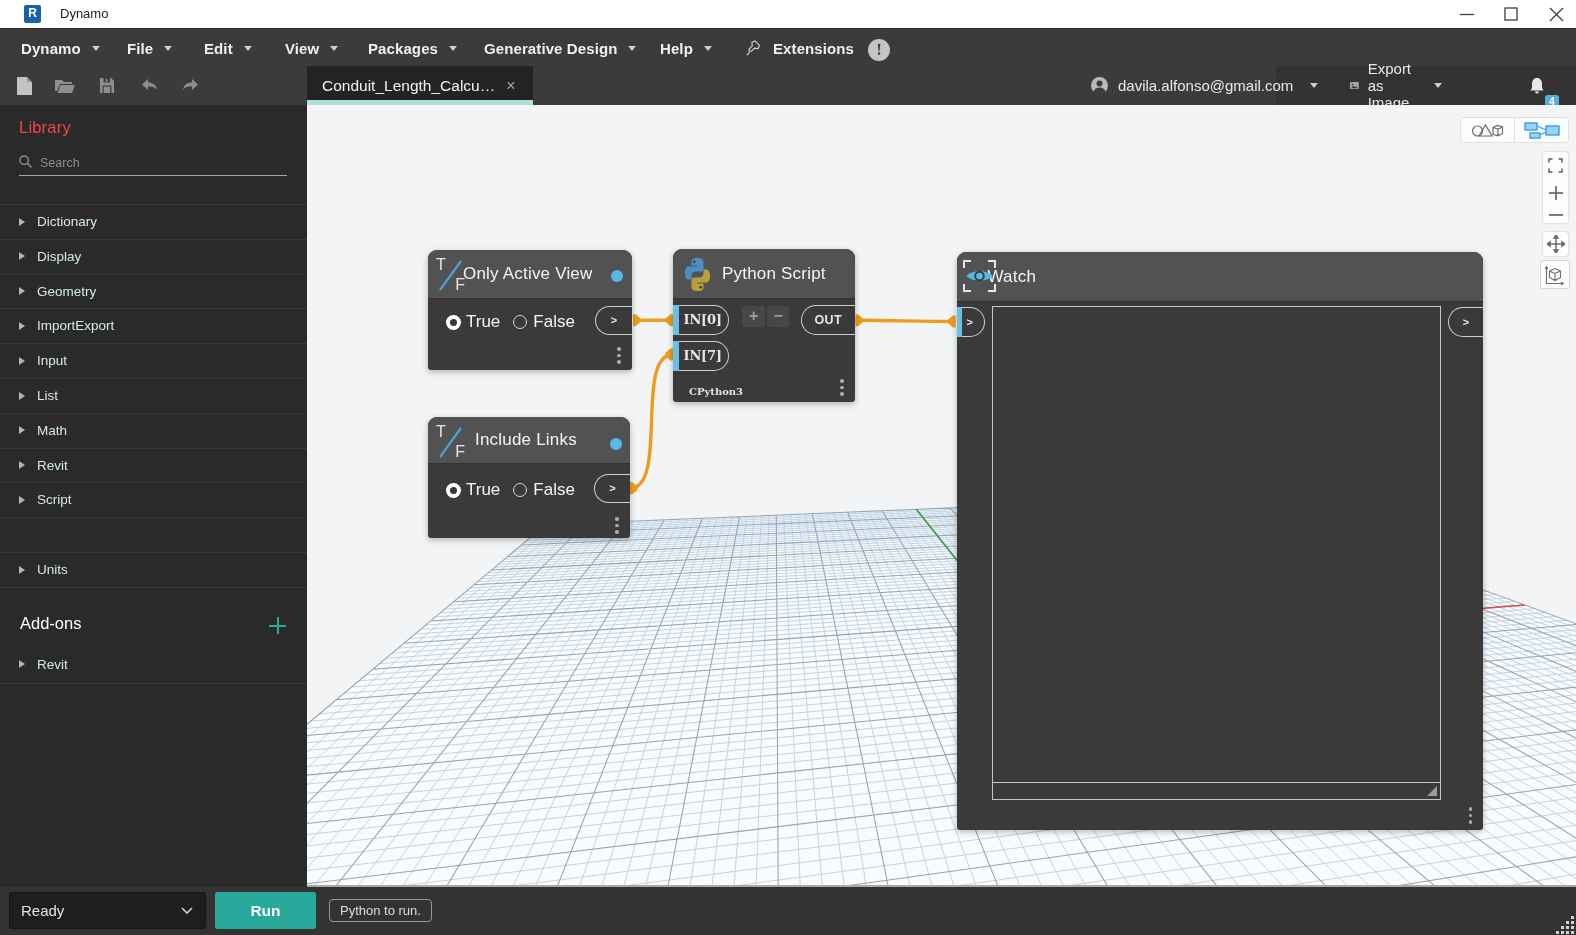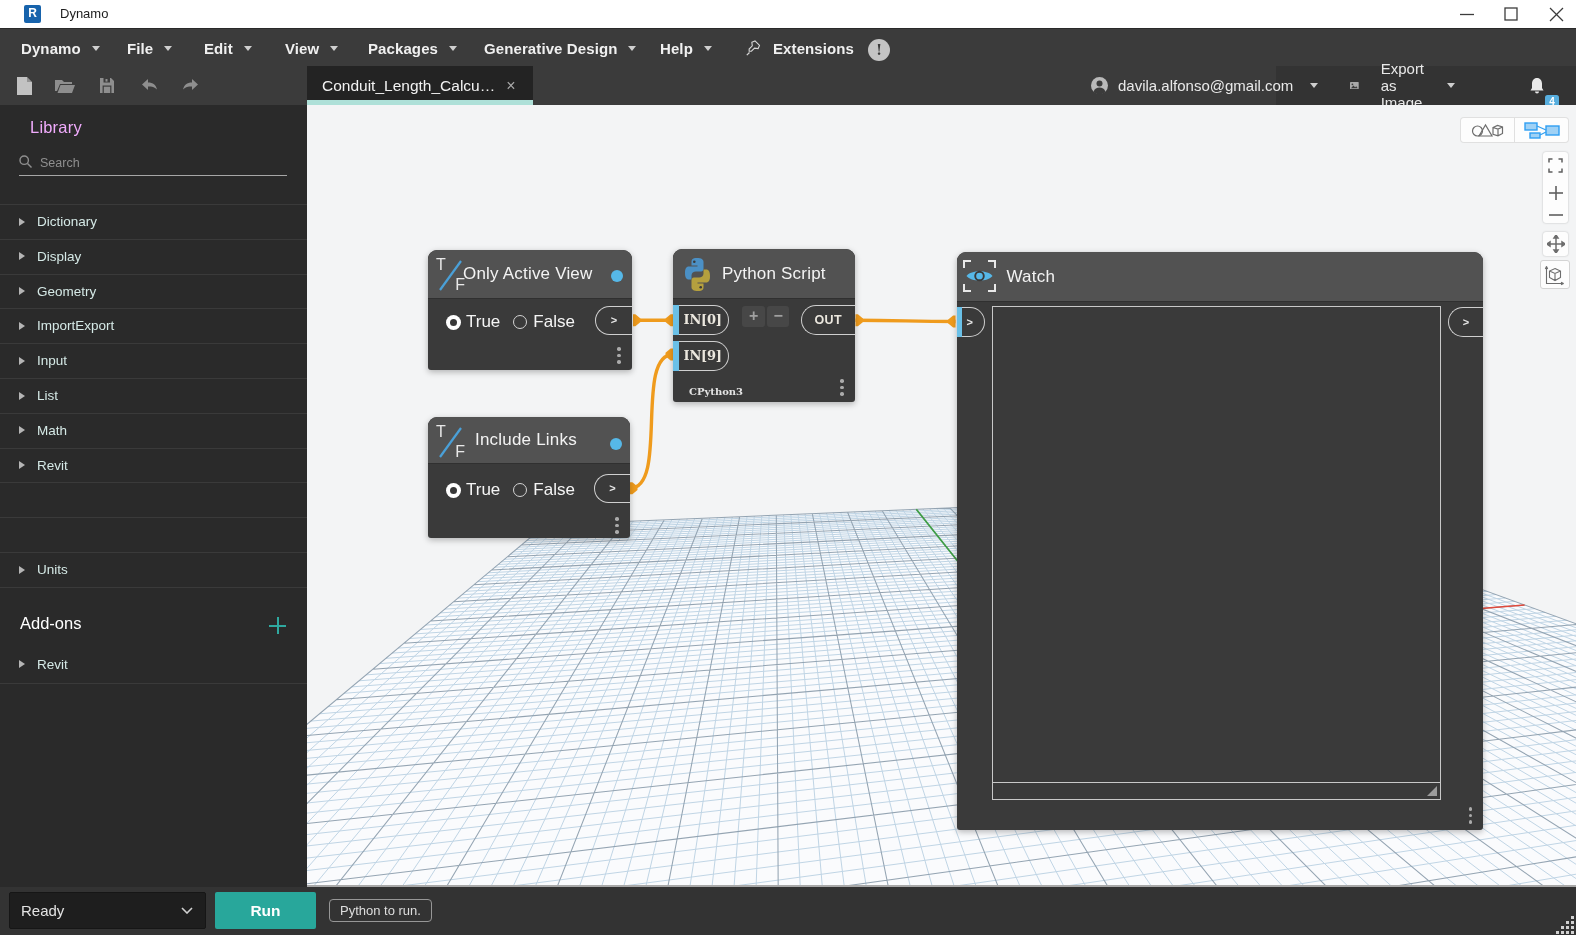--- a/index.html
+++ b/index.html
@@ -28,21 +28,21 @@
 .tab{position:absolute;left:307px;top:0;width:226px;height:39px;background:#232323;display:flex;align-items:center}
 .tab-title{margin-left:15px;font-size:15.5px;color:#f2f2f2}
 .tab-close{margin-left:11px;font-size:16px;color:#a8a8a8;line-height:1}
 .tab-underline{position:absolute;left:307px;top:34px;width:226px;height:6px;background:#aee0d8}
 .account{position:absolute;top:0;height:39px;display:flex;align-items:center;color:#e9e9e9;font-size:15px}
 .badge{position:absolute;left:1545px;top:95px;width:14px;height:13px;background:#57aede;border-radius:2.5px;
   color:#fff;font-size:10px;font-weight:bold;text-align:center;line-height:13px}
 
 
 .sidebar{position:absolute;left:0;top:105px;width:307px;height:782px;background:#2a2a2a}
-.lib-title{position:absolute;left:30px;top:13px;font-size:16.5px;color:#f0abfc;letter-spacing:.2px}
+.lib-title{position:absolute;left:19px;top:13px;font-size:16.5px;color:#ef4444;letter-spacing:.2px}
 .search-row{position:absolute;left:19px;top:48px;width:268px;height:22px}
 .search-placeholder{position:absolute;left:21px;top:3px;font-size:12.5px;color:#8f8f8f}
 .search-underline{position:absolute;left:0;top:22px;width:268px;height:1px;background:#a6a6a6}
 .side-hr{position:absolute;left:0;width:307px;height:1px;background:#3a3a3a}
 .cat-row{position:absolute;left:0;width:307px;height:35px;display:flex;align-items:center}
 .cat-arrow{width:0;height:0;border-top:4.5px solid transparent;border-bottom:4.5px solid transparent;border-left:6px solid #b5b5b5;margin-left:19px}
 .cat-label{margin-left:12px;font-size:13.5px;color:#d5e9e6}
 .addons-title{position:absolute;left:20px;top:509px;font-size:16.5px;color:#fff}
 .addon-plus{position:absolute;left:269px;top:512px;width:17px;height:17px}
 .addon-plus:before,.addon-plus:after{content:'';position:absolute;background:#2fa9a0}
@@ -214,21 +214,21 @@
       </svg>
       <span style="margin-left:10px">davila.alfonso@gmail.com</span>
       <span class="caret" style="margin-left:17px"></span>
     </div>
     <div class="account" style="left:1350px">
       <svg width="18" height="15" viewBox="0 0 18 15">
         <rect x="0" y="0" width="18" height="15" rx="1.5" fill="#a9a9a9"></rect>
         <circle cx="5" cy="5" r="1.8" fill="#3b3b3b"></circle>
         <path d="M2 13 L7 7.5 L10.5 11 L13 9 L16 13 Z" fill="#3b3b3b"></path>
       </svg>
-      <span style="margin-left:22px">Export as Image</span>
+      <span style="margin-left:9px">Export as Image</span>
       <span class="caret" style="margin-left:14px"></span>
     </div>
     <div class="account" style="left:1528px">
       <svg width="18" height="18" viewBox="0 0 18 18">
         <path d="M9 1 C12.2 1 14 3.5 14 6.5 L14 11 L15.5 13.5 L2.5 13.5 L4 11 L4 6.5 C4 3.5 5.8 1 9 1 Z" fill="#e8e8e8"></path>
         <path d="M7 14.5 a2 2 0 0 0 4 0 Z" fill="#e8e8e8"></path>
       </svg>
     </div>
   </div>
   <div class="badge">4</div>
@@ -277,20 +277,24 @@
 <div class="cat-row" style="top:307.8px">
       <span class="cat-arrow"></span>
       <span class="cat-label">Math</span>
       </div>
 <div class="side-hr" style="top:342.6px"></div>
 <div class="cat-row" style="top:342.6px">
       <span class="cat-arrow"></span>
       <span class="cat-label">Revit</span>
       </div>
 <div class="side-hr" style="top:377.4px"></div>
+<div class="cat-row" style="top:377.4px">
+      <span class="cat-arrow"></span>
+      <span class="cat-label">Script</span>
+      </div>
 <div class="side-hr" style="top:412.2px"></div>
 <div class="side-hr" style="top:447.0px"></div>
 <div class="cat-row" style="top:447.0px">
       <span class="cat-arrow"></span>
       <span class="cat-label">Units</span>
       </div>
 <div class="side-hr" style="top:481.8px"></div>
     <div class="addons-title">Add-ons</div>
     <div class="addon-plus"></div>
     <div class="cat-row" style="top:541.5px">
@@ -385,21 +389,21 @@
           <circle cx="16.7" cy="30.2" r="1.3" fill="#3a3a3a"></circle>
         </svg>
         <span class="node-title" style="margin-left:49px">Python Script</span>
       </div>
       <div class="port port-in" style="left:0;top:55.5px;width:55.5px;height:30px">
         <span class="port-bar"></span>
         <span class="port-label" style="margin-left:10.5px">IN[0]</span>
       </div>
       <div class="port port-in" style="left:0;top:91.9px;width:55.5px;height:30px">
         <span class="port-bar"></span>
-        <span class="port-label" style="margin-left:10.5px">IN[9]</span>
+        <span class="port-label" style="margin-left:10.5px">IN[7]</span>
       </div>
       <div class="sq-btn" style="left:68.8px;top:56.5px;width:23.5px;height:21px">
           <span>+</span>
         </div>
       <div class="sq-btn" style="left:93.9px;top:56.5px;width:22.6px;height:21px">
           <span>−</span>
         </div>
       <div class="port port-out" style="left:127.5px;top:55.5px;width:54.5px;height:30px;justify-content:center">
         <span class="port-label" style="font-size:12.5px;font-family:Liberation Sans,sans-serif;letter-spacing:.3px">OUT</span>
       </div>
@@ -416,21 +420,21 @@
         <svg class="watch-eye" viewBox="0 0 33 32">
           <g stroke="#e8e8e8" stroke-width="2" fill="none">
             <path d="M1 8 V1 H8"></path>
               <path d="M25 1 H32 V8"></path>
               <path d="M32 24 V31 H25"></path>
               <path d="M8 31 H1 V24"></path>
           </g>
           <path d="M3.5 16 C8.5 9.8 24.5 9.8 29.5 16 C24.5 22.2 8.5 22.2 3.5 16 Z" fill="#56b8e8"></path>
           <rect x="12.2" y="11.7" width="8.6" height="8.6" rx="4.3" fill="none" stroke="#3a3a3a" stroke-width="1.9"></rect>
         </svg>
-        <span class="node-title" style="margin-left:50px">Watch</span>
+        <span class="node-title" style="margin-left:31px">Watch</span>
       </div>
       <div class="port port-in" style="left:0;top:55px;width:28.5px;height:29.5px">
         <span class="port-bar"></span>
         <span class="chev" style="margin-left:10px;width:auto">&gt;</span>
       </div>
       <div class="watch-content" style="left:35px;top:53.5px;width:449px;height:494.5px">
         <div class="watch-divider" style="bottom:16px"></div>
         <div class="watch-grip"></div>
       </div>
       <div class="port port-out" style="left:491.5px;top:55px;width:35px;height:29.5px">

